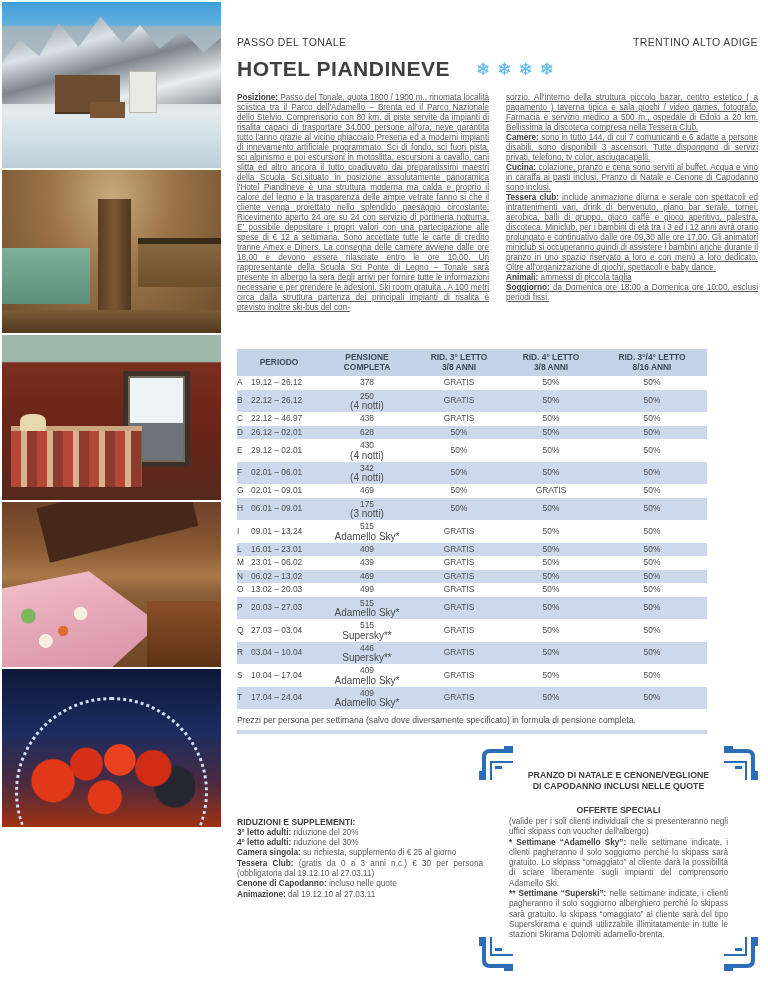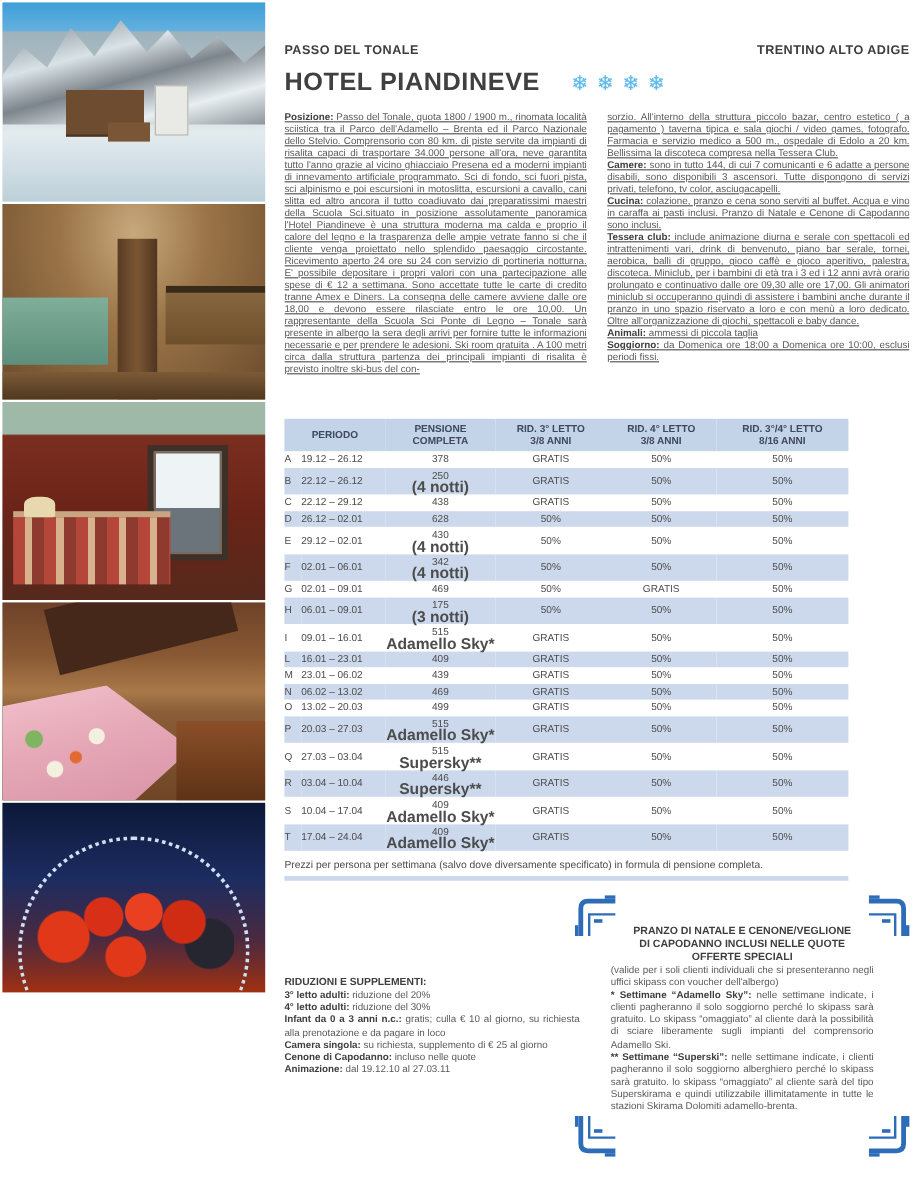--- a/index.html
+++ b/index.html
@@ -53,57 +53,57 @@
       background:radial-gradient(circle at 15% 55%,#e03818 0 14%,transparent 15%),
                  radial-gradient(circle at 35% 35%,#d83018 0 13%,transparent 14%),
                  radial-gradient(circle at 55% 30%,#e84020 0 14%,transparent 15%),
                  radial-gradient(circle at 75% 40%,#d02c14 0 13%,transparent 14%),
                  radial-gradient(circle at 46% 75%,#e03818 0 15%,transparent 16%),
                  radial-gradient(circle at 88% 62%,#262630 0 13%,transparent 14%);}
 
   
   .main{position:absolute;left:237px;top:0;width:521px;}
   .kicker-row{display:flex;justify-content:space-between;margin-top:36px;
-      font-size:10.5px;font-weight:bold;color:#3d3d3d;letter-spacing:.4px;}
+      font-size:10.5px;font-weight:normal;color:#3d3d3d;letter-spacing:.4px;}
   .title-row{display:flex;align-items:center;margin-top:9px;}
   .title-row h1{margin:0;font-size:21px;letter-spacing:.5px;color:#404040;font-weight:bold;}
   .stars{margin-left:26px;font-size:17px;color:#5fb9e8;letter-spacing:7px;text-shadow:0 0 1px #a8dcf5;}
 
   .body-cols{display:flex;margin-top:12px;height:244px;overflow:hidden;}
   .bcol{width:252px;font-size:8.2px;line-height:10px;text-align:justify;color:#5a5a5a;text-decoration:underline;}
   .bcol + .bcol{margin-left:17px;}
 
   
   table.price{border-collapse:collapse;width:470px;margin-top:12px;table-layout:fixed;}
   table.price th,table.price td{padding:2px 0;font-size:8.4px;line-height:9.5px;color:#4c4c4c;}
   table.price thead th{background:#c3d3e8;font-weight:bold;color:#3e4a5c;text-align:center;padding:4px 0;}
   th.h-period{text-align:center;}
   tbody tr:nth-child(even){background:#ccd9ec;}
   td.c-letter{text-align:left;padding-left:3px;width:14px;}
   td.c-period{text-align:left;padding-left:10px;}
   td.c-price,td.c-mid{text-align:center;}
-  td .note{font-size:13px;line-height:9px;font-weight:bold;}
+  td .note{font-size:10px;line-height:9px;}
   .table-footer{width:470px;text-align:left;font-size:8.6px;color:#4c4c4c;margin-top:6px;}
   .endbar{width:470px;height:4px;background:#ccd9ec;margin-top:5px;}
 
   
   .bottom{display:flex;margin-top:12px;align-items:center;}
   .reductions{width:246px;font-size:8.2px;line-height:10.3px;color:#5a5a5a;}
   .red-title{font-weight:bold;color:#3e3e3e;font-size:8.6px;margin-bottom:1px;}
   .red-line{text-align:justify;}
 
   .offers-box{position:relative;margin-left:-4px;flex:1;min-height:218px;padding:24px 30px 30px 30px;box-sizing:border-box;}
   .corner{position:absolute;width:34px;height:34px;color:#2d6db8;}
   .corner svg{display:block;width:34px;height:34px;}
   .c-tl{left:0;top:0;}
   .c-tr{right:0;top:0;transform:scaleX(-1);}
   .c-bl{left:0;bottom:0;transform:scaleY(-1);}
   .c-br{right:0;bottom:0;transform:scale(-1,-1);}
   .box-h1{font-size:8.8px;font-weight:bold;color:#3e3e3e;text-align:center;line-height:11px;}
-  .box-h2{font-size:8.8px;font-weight:bold;color:#3e3e3e;text-align:center;margin-bottom:2px;}
+  .box-h2{font-size:8.8px;font-weight:bold;color:#3e3e3e;text-align:center;margin-top:13px;margin-bottom:2px;}
   .box-body{font-size:8.2px;line-height:10.3px;text-align:justify;color:#5a5a5a;}
 </style>
 </head>
 <body>
 
 <div class="page">
 
   <div class="photos">
     <div class="photo ph1">
       <div class="peaks"></div>
@@ -192,21 +192,21 @@
           <tr>
             <td class="c-letter">B</td>
             <td class="c-period">22.12 – 26.12</td>
             <td class="c-price">250<div class="note">(4 notti)</div></td>
             <td class="c-mid">GRATIS</td>
             <td class="c-mid">50%</td>
             <td class="c-mid">50%</td>
           </tr>
           <tr>
             <td class="c-letter">C</td>
-            <td class="c-period">22.12 – 29.12</td>
+            <td class="c-period">22.12 – 46.97</td>
             <td class="c-price">438</td>
             <td class="c-mid">GRATIS</td>
             <td class="c-mid">50%</td>
             <td class="c-mid">50%</td>
           </tr>
           <tr>
             <td class="c-letter">D</td>
             <td class="c-period">26.12 – 02.01</td>
             <td class="c-price">628</td>
             <td class="c-mid">50%</td>
@@ -240,21 +240,21 @@
           <tr>
             <td class="c-letter">H</td>
             <td class="c-period">06.01 – 09.01</td>
             <td class="c-price">175<div class="note">(3 notti)</div></td>
             <td class="c-mid">50%</td>
             <td class="c-mid">50%</td>
             <td class="c-mid">50%</td>
           </tr>
           <tr>
             <td class="c-letter">I</td>
-            <td class="c-period">09.01 – 16.01</td>
+            <td class="c-period">09.01 – 13.24</td>
             <td class="c-price">515<div class="note">Adamello Sky*</div></td>
             <td class="c-mid">GRATIS</td>
             <td class="c-mid">50%</td>
             <td class="c-mid">50%</td>
           </tr>
           <tr>
             <td class="c-letter">L</td>
             <td class="c-period">16.01 – 23.01</td>
             <td class="c-price">409</td>
             <td class="c-mid">GRATIS</td>
@@ -329,22 +329,22 @@
     </table>
     <div class="table-footer">Prezzi per persona per settimana (salvo dove diversamente specificato) in formula di pensione completa.</div>
     <div class="endbar"></div>
 
     <div class="bottom">
       <div class="reductions">
         <div class="red-title">RIDUZIONI E SUPPLEMENTI:</div>
         <div id="red-list">
             <div class="red-line"><span class="b">3° letto adulti:</span><span> riduzione del 20%</span></div>
             <div class="red-line"><span class="b">4° letto adulti:</span><span> riduzione del 30%</span></div>
-            <div class="red-line"><span class="b">Infant da 0 a 3 anni n.c.:</span><span> gratis; culla € 10 al giorno, su richiesta alla prenotazione e da pagare in loco</span></div>
             <div class="red-line"><span class="b">Camera singola:</span><span> su richiesta, supplemento di € 25 al giorno</span></div>
+            <div class="red-line"><span class="b">Tessera Club:</span><span> (gratis da 0 a 3 anni n.c.) € 30 per  persona (obbligatoria dal 19.12.10 al 27.03.11)</span></div>
             <div class="red-line"><span class="b">Cenone di Capodanno:</span><span> incluso nelle quote</span></div>
             <div class="red-line"><span class="b">Animazione:</span><span> dal 19.12.10 al 27.03.11</span></div>
           </div>
       </div>
 
       <div class="offers-box">
         <span class="corner c-tl">
           <svg viewBox="0 0 34 34">
               <path d="M5 34 V11 q0-6 6-6 H34" fill="none" stroke="currentColor" stroke-width="4"></path>
               <path d="M12 34 V16 h22" fill="none" stroke="currentColor" stroke-width="2"></path>

